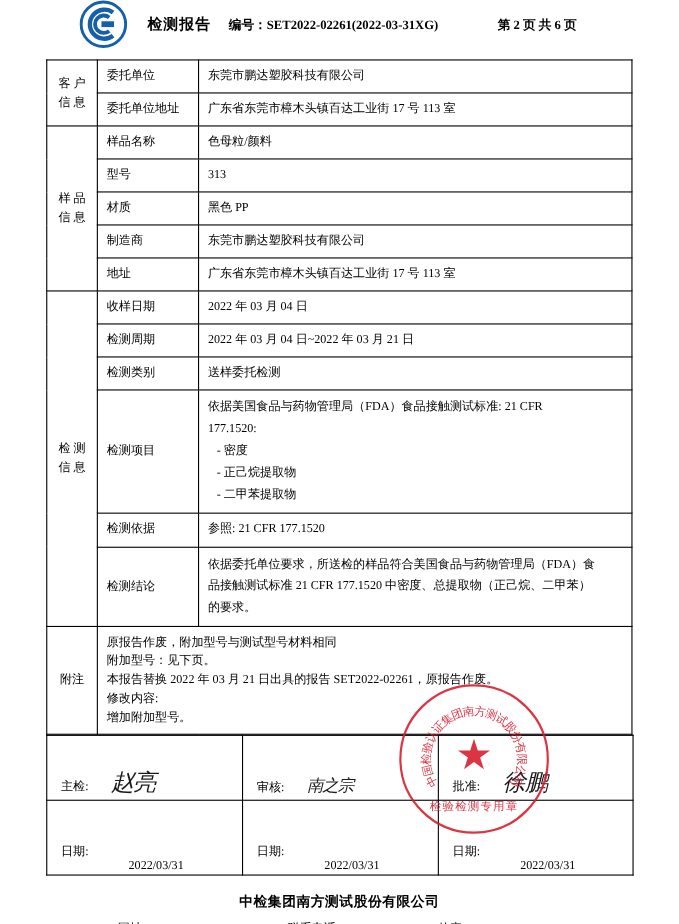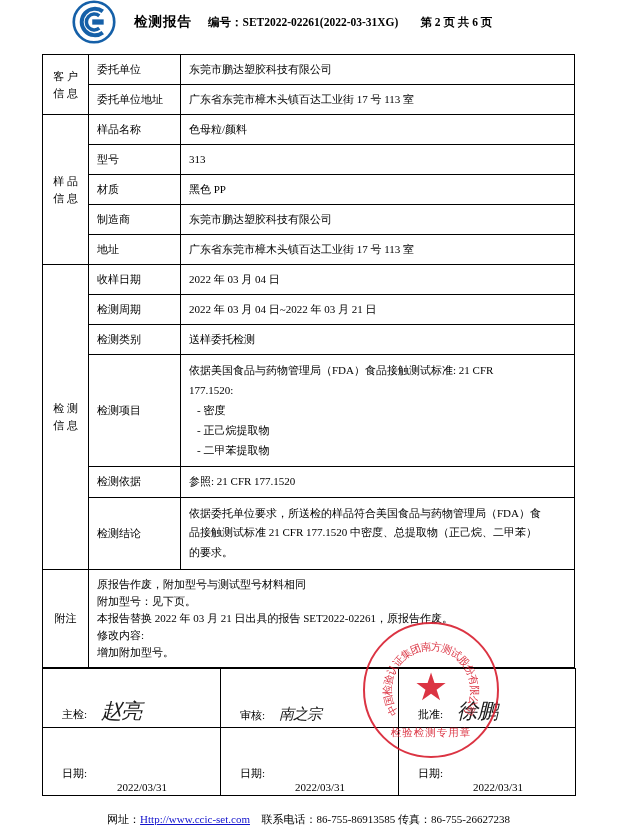--- a/index.html
+++ b/index.html
@@ -44,21 +44,21 @@
   }
   .hdr-no {
     font-size: 11.5px;
     font-weight: bold;
     margin-left: 16px;
     white-space: nowrap;
   }
   .hdr-page {
     font-size: 11.5px;
     font-weight: bold;
-    margin-left: 22px;
+    margin-left: 54px;
     white-space: nowrap;
   }
 
   
   table.main {
     width: 533px;
     border-collapse: collapse;
     table-layout: fixed;
     margin: 0 auto;
   }
@@ -107,21 +107,21 @@
   table.sign td {
     border: 1px solid #000000;
     font-size: 11px;
     height: 38px;
     padding: 2px 6px;
     vertical-align: middle;
   }
   .sign-label {
     display: inline-block;
     width: 38px;
-    text-align: right;
+    text-align: center;
     margin-top: 36px;
   }
   .sig {
     font-family: "DejaVu Serif", serif;
     font-style: italic;
     font-size: 21px;
     color: #1a1a1a;
     padding-left: 14px;
     letter-spacing: -1px;
   }
@@ -369,20 +369,21 @@
         <span style="transform: rotate(76.3529deg) translate(-5px, -50px);">有</span>
         <span style="transform: rotate(90.2353deg) translate(-5px, -50px);">限</span>
         <span style="transform: rotate(104.118deg) translate(-5px, -50px);">公</span>
         <span style="transform: rotate(118deg) translate(-5px, -50px);">司</span>
       </div>
     <div class="star">★</div>
     <div class="btm">检验检测专用章</div>
   </div>
 
   <div class="footer">
+    <div class="company">中检集团南方测试股份有限公司</div>
     <div>
       <span>网址：</span><span class="url">Http://www.ccic-set.com</span>
       <span style="display:inline-block;width:6px"></span>
       <span>联系电话：</span><span>86-755-86913585</span>
       <span>传真：</span><span>86-755-26627238</span>
     </div>
   </div>
 
 </div>
 

